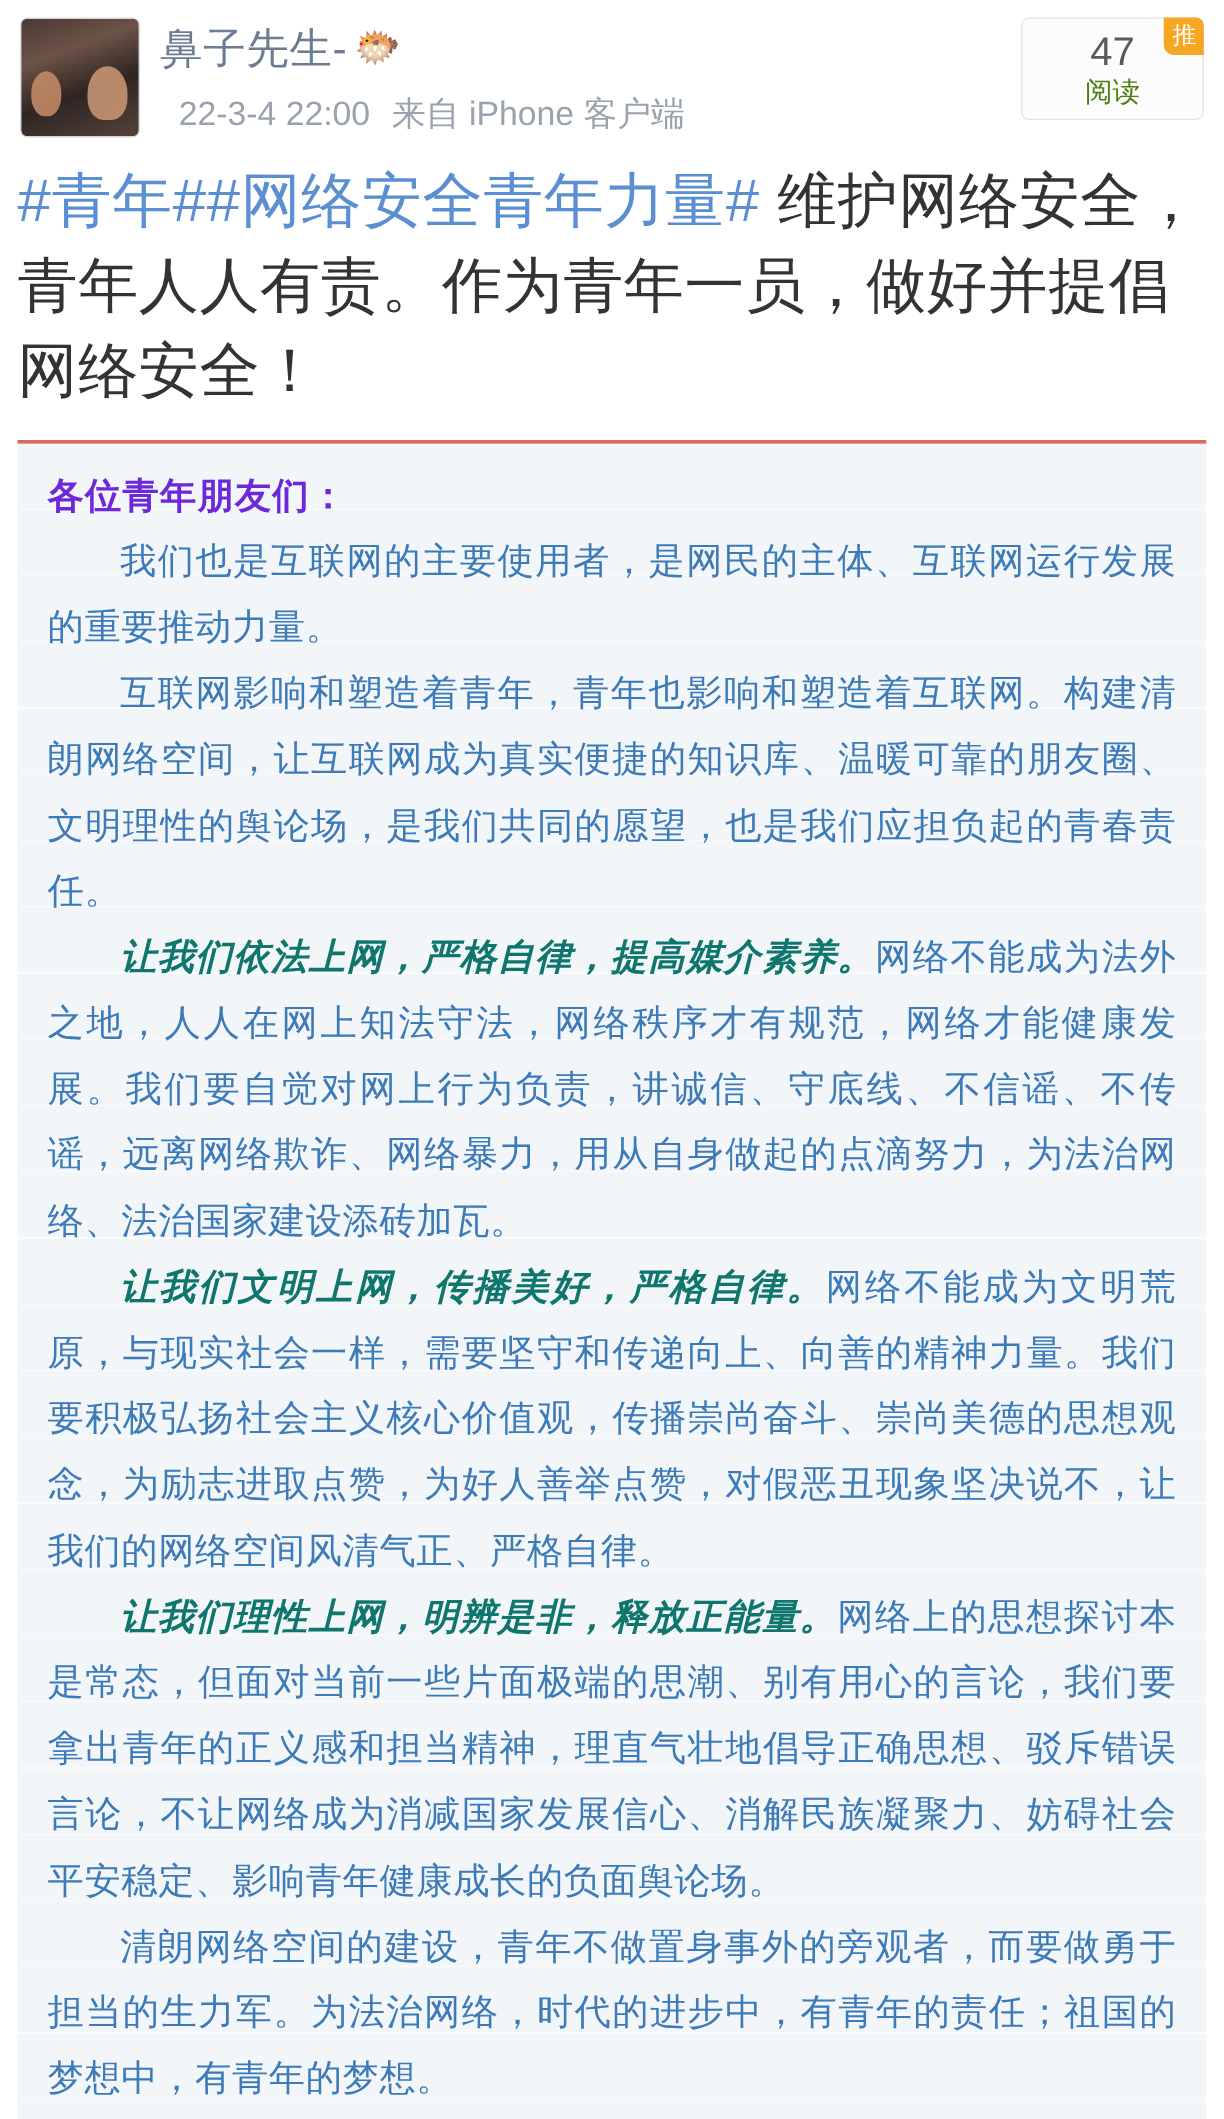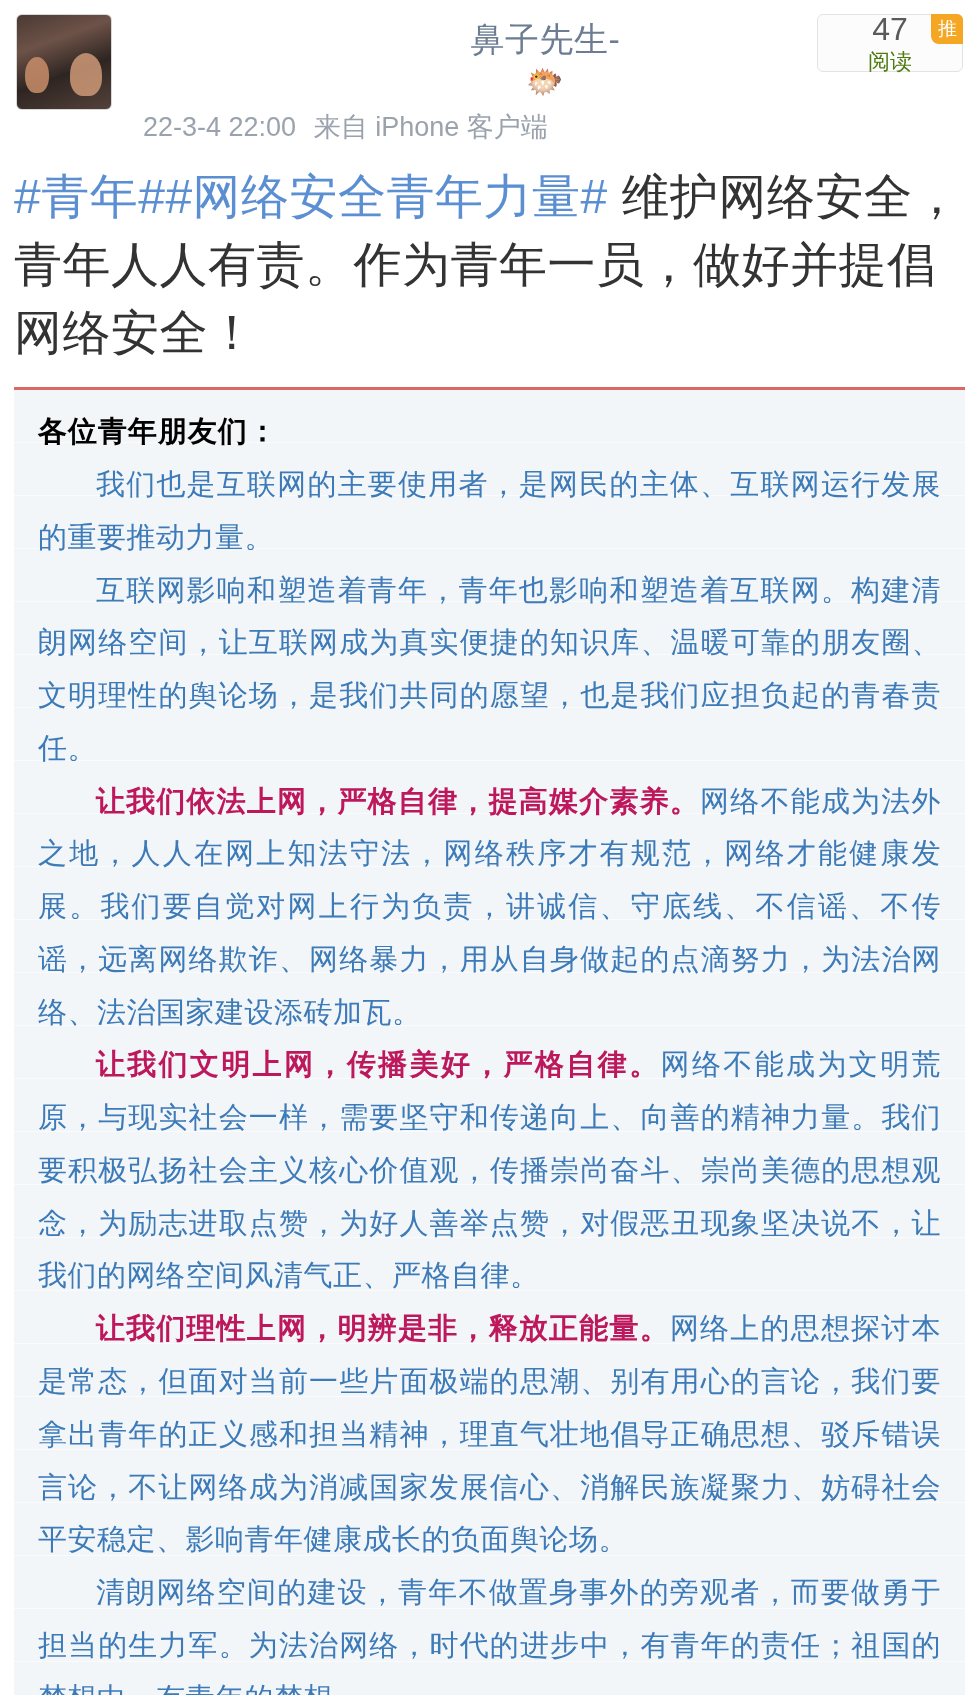--- a/index.html
+++ b/index.html
@@ -55,21 +55,20 @@
   .header-text {
     margin-left: 16px;
     padding-top: 4px;
     flex: 1 1 auto;
     min-width: 0;
   }
   .name-row {
     display: flex;
     align-items: center;
     gap: 6px;
-    flex-direction: column;
   }
   .username {
     color: #6b7c93;
     font-size: 34px;
     line-height: 1.25;
     letter-spacing: .5px;
     white-space: nowrap;
   }
   .emoji-fish {
     font-size: 30px;
@@ -83,21 +82,21 @@
     margin-left: 15px;
   }
   .meta-row .source { margin-left: 10px; }
 
   
   .read-box {
     position: absolute;
     top: 14px;
     right: 16px;
     width: 146px;
-    height: 58px;
+    height: 82px;
     border: 1px solid #e3e3e3;
     border-radius: 6px;
     background: #fcfcfc;
     display: flex;
     flex-direction: column;
     align-items: center;
     justify-content: center;
   }
   .read-count {
     color: #5a5a5a;
@@ -145,38 +144,39 @@
   .letter-card::before {
     content: "";
     position: absolute;
     left: 0; right: 0; top: 0; bottom: 0;
     background:
       repeating-linear-gradient(180deg, rgba(255,255,255,0) 0 52px, rgba(255,255,255,.55) 52px 53px);
     pointer-events: none;
   }
   .letter-inner { position: relative; }
   .salutation {
-    color: #000000;
+    color: #6d28d9;
     font-size: 29px;
     font-weight: bold;
     margin-bottom: 6px;
     letter-spacing: 1px;
   }
   .para {
     color: #3c7ab8;
     font-size: 29px;
     line-height: 1.82;
     text-indent: 2em;
     margin: 0;
     letter-spacing: .5px;
     text-align: justify;
   }
   .para b {
-    color: #be185d;
+    color: #0f766e;
     font-weight: bold;
+    font-style: italic;
   }
 </style>
 </head>
 <body>
 
 <div class="page">
 
   <div class="post-header">
     <div class="avatar"></div>
 

